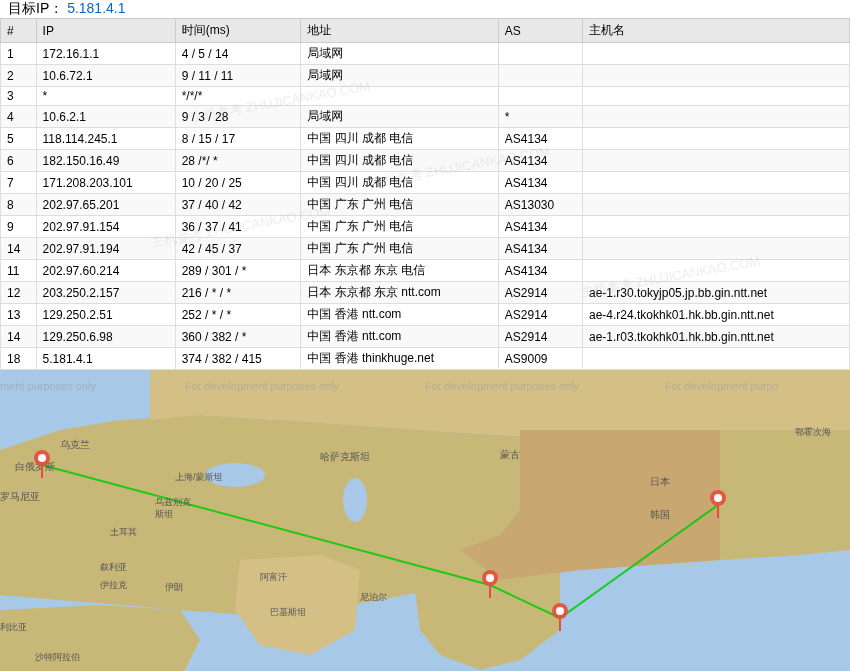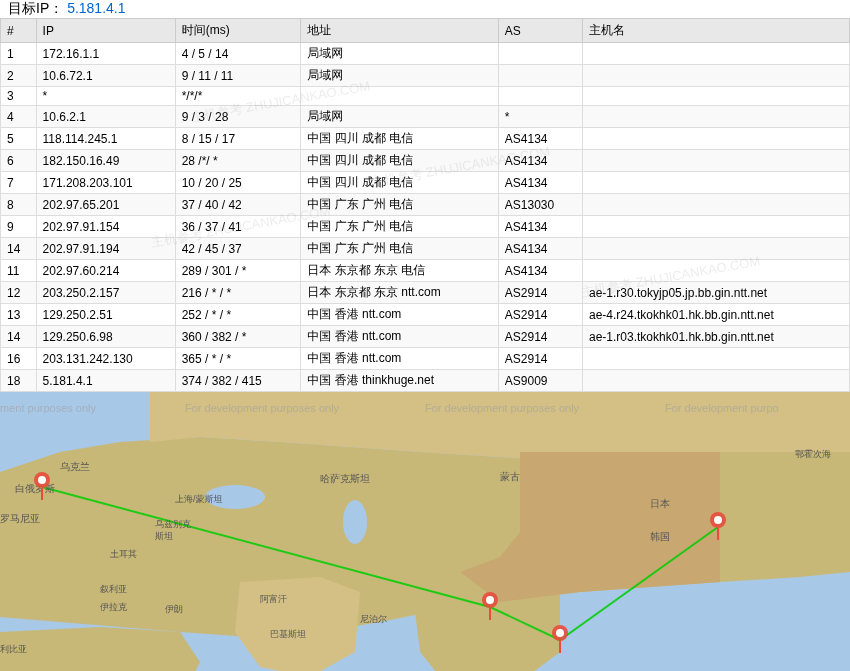--- a/index.html
+++ b/index.html
@@ -189,28 +189,20 @@
           <td>AS2914</td>
           <td>ae-4.r24.tkokhk01.hk.bb.gin.ntt.net</td>
         </tr>
         <tr>
           <td>14</td>
           <td>129.250.6.98</td>
           <td>360 / 382 / *</td>
           <td>中国 香港 ntt.com</td>
           <td>AS2914</td>
           <td>ae-1.r03.tkokhk01.hk.bb.gin.ntt.net</td>
-        </tr>
-        <tr>
-          <td>16</td>
-          <td>203.131.242.130</td>
-          <td>365 / * / *</td>
-          <td>中国 香港 ntt.com</td>
-          <td>AS2914</td>
-          <td></td>
         </tr>
         <tr>
           <td>18</td>
           <td>5.181.4.1</td>
           <td>374 / 382 / 415</td>
           <td>中国 香港 thinkhuge.net</td>
           <td>AS9009</td>
           <td></td>
         </tr>
       </tbody>

